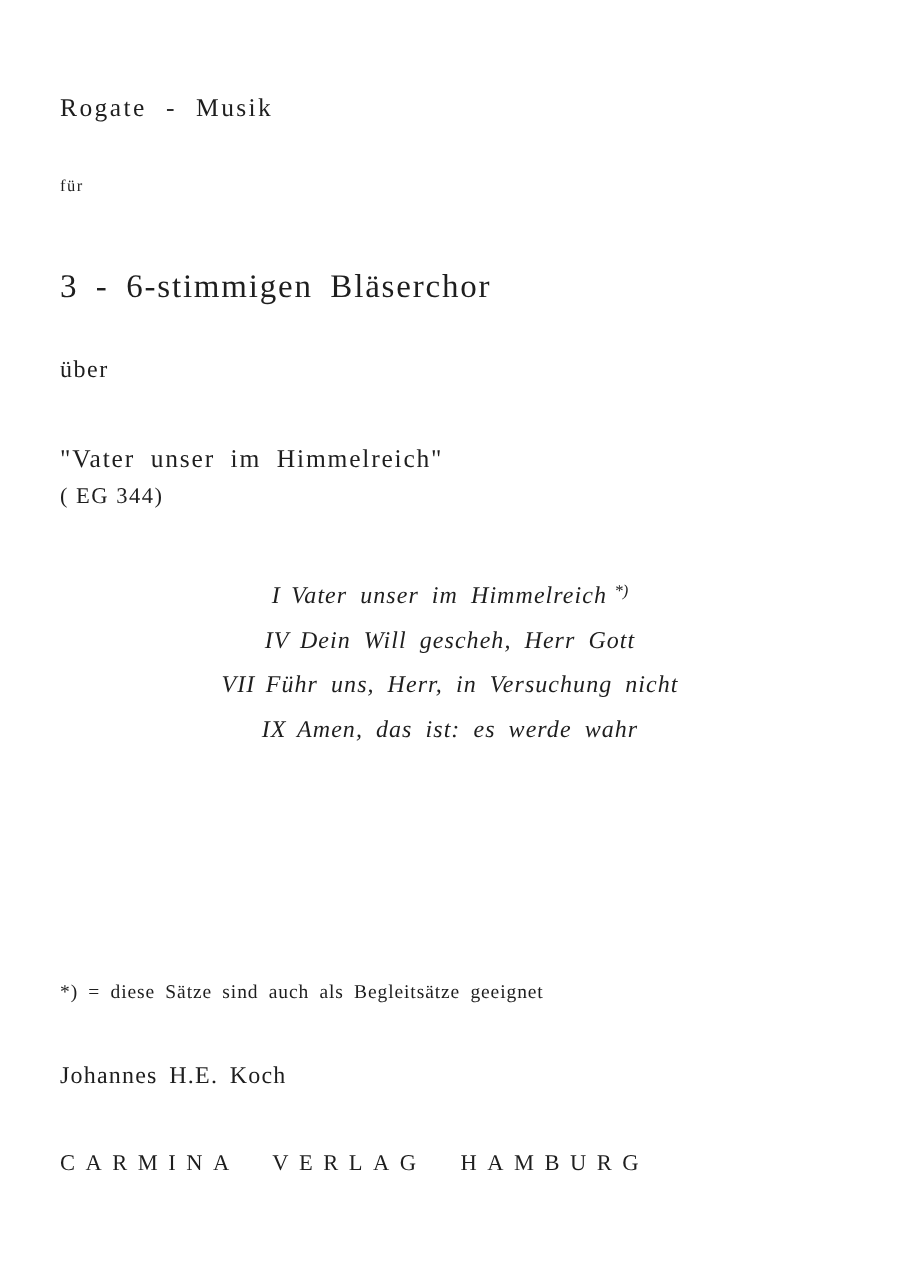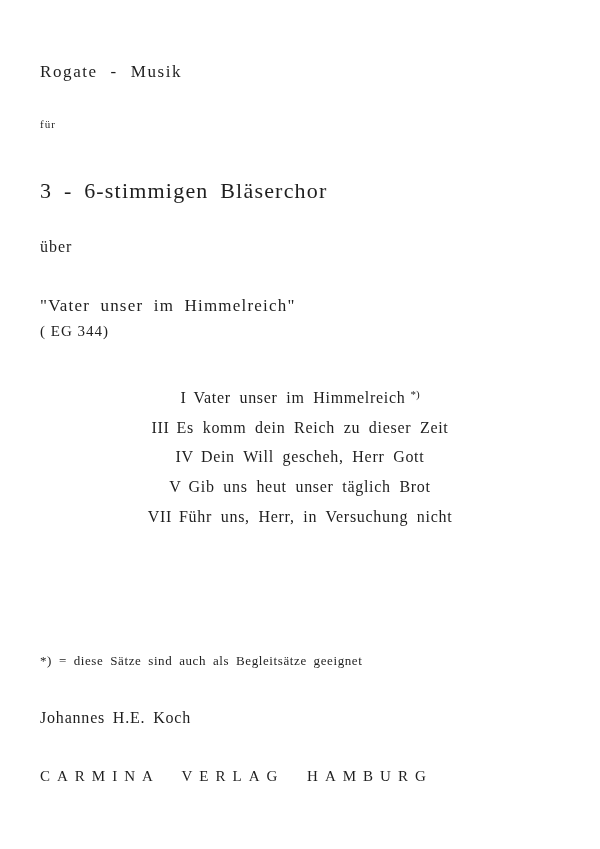--- a/index.html
+++ b/index.html
@@ -58,20 +58,21 @@
     letter-spacing: 1px;
   }
   .movements {
     position: absolute;
     top: 380px;
     left: 0;
     width: 100%;
     margin: 0;
     padding: 0;
     list-style: none;
+    font-style: italic;
   }
   .movement {
     text-align: center;
     line-height: 29.7px;
     font-size: 16px;
     letter-spacing: 0.7px;
     word-spacing: 4px;
     white-space: nowrap;
   }
   .movement .numeral {
@@ -114,24 +115,23 @@
   <div class="line ensemble">3 - 6-stimmigen Bläserchor</div>
 
   <div class="line over-label">über</div>
 
   <div class="line hymn-title">"Vater unser im Himmelreich"</div>
 
   <div class="line hymn-ref">( EG 344)</div>
 
   <ul class="movements">
     <li class="movement"><span class="numeral">I</span><span class="movement-text">Vater unser im Himmelreich</span><sup class="marker">*)</sup></li>
-    <li class="movement"><span class="numeral">III</span><span class="movement-text">Es komm dein Reich zu dieser Zeit</span></li>
     <li class="movement"><span class="numeral">IV</span><span class="movement-text">Dein Will gescheh, Herr Gott</span></li>
-    <li class="movement"><span class="numeral">V</span><span class="movement-text">Gib uns heut unser täglich Brot</span></li>
     <li class="movement"><span class="numeral">VII</span><span class="movement-text">Führ uns, Herr, in Versuchung nicht</span></li>
+    <li class="movement"><span class="numeral">IX</span><span class="movement-text">Amen, das ist: es werde wahr</span></li>
   </ul>
 
   <div class="line composer">Johannes H.E. Koch</div>
 
   <div class="line footnote">*) = diese Sätze sind auch als Begleitsätze geeignet</div>
 
   <div class="line publisher">CARMINA VERLAG HAMBURG</div>
 
 </div>
 

